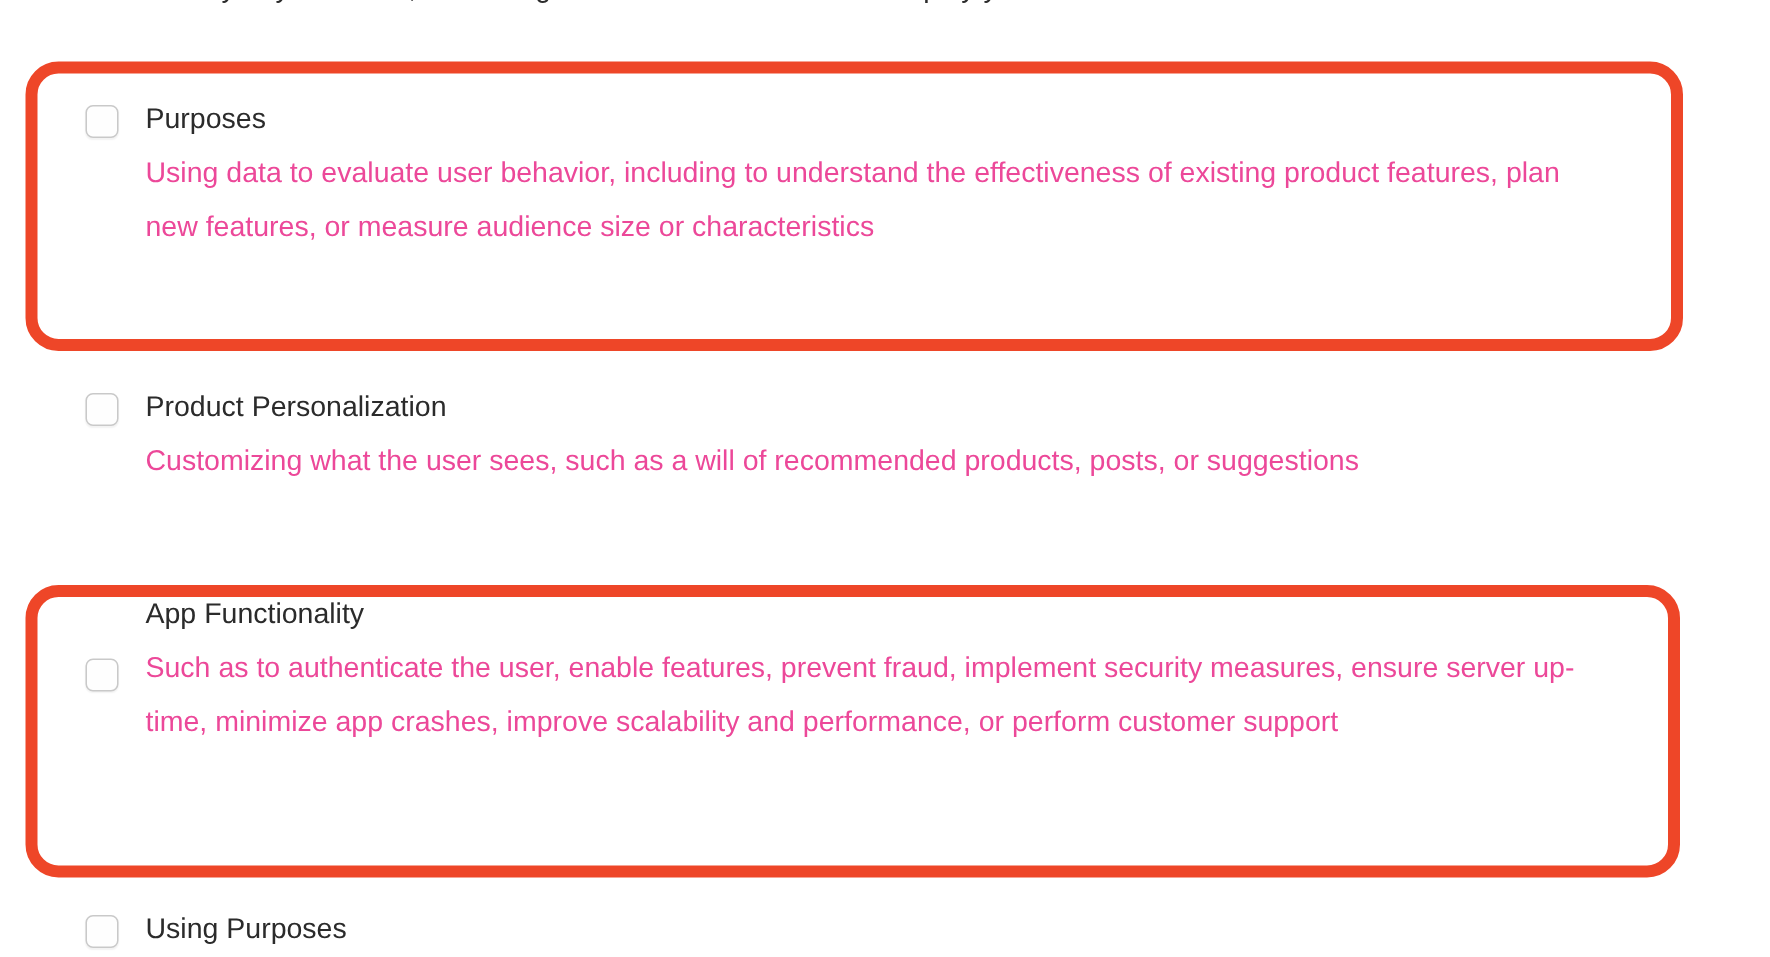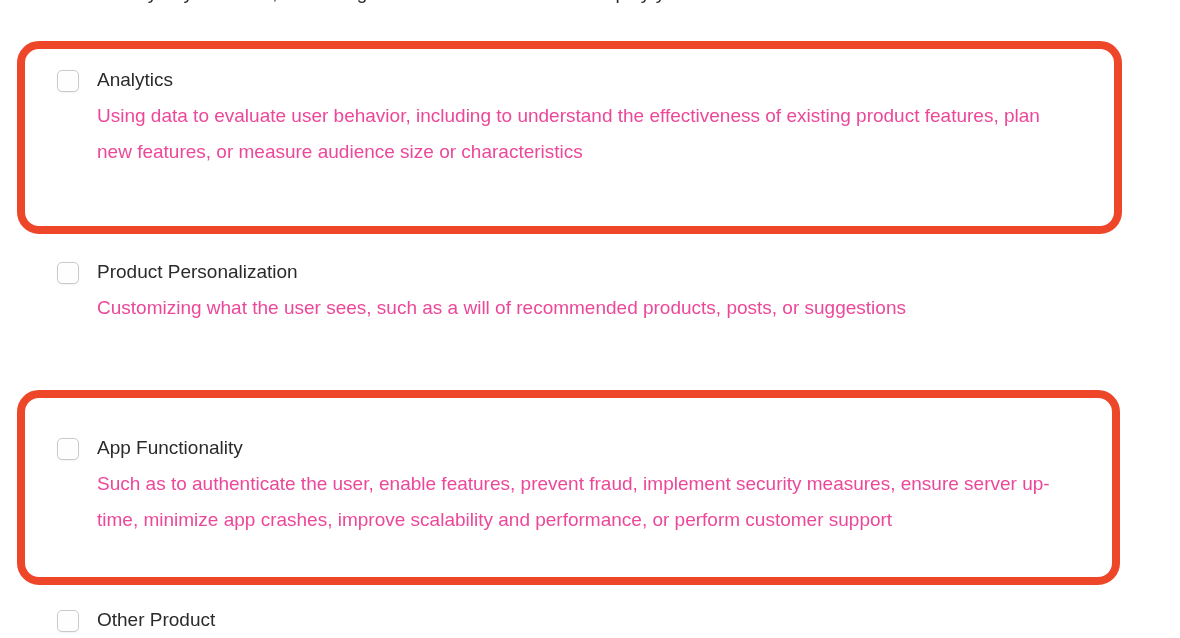--- a/index.html
+++ b/index.html
@@ -70,21 +70,21 @@
   .row-desc {
     font-size: 19px;
     line-height: 36px;
     color: #ec4899;
     font-weight: 400;
   }
 
   
   #row-analytics        { top: 62px;  width: 1000px; }
   #row-personalization  { top: 254px; width: 1040px; }
-  #row-appfunc          { top: 430px; width: 1010px; }
+  #row-appfunc          { top: 392px; width: 1010px; align-items: center; }
   #row-other            { top: 602px; width: 1000px; }
 
   
   .annotation-box {
     position: absolute;
     border: 8px solid #ee4628;
     border-radius: 22px;
     box-sizing: border-box;
     background: transparent;
     pointer-events: none;
@@ -109,21 +109,21 @@
 
   <div class="partial-top">directly to your users, or sharing data with entities who will display your ads</div>
 
   <div class="annotation-box" id="annot-analytics"></div>
 
   <div class="annotation-box" id="annot-appfunc"></div>
 
   <div class="row" id="row-analytics">
     <div class="checkbox"></div>
     <div class="row-text">
-      <div class="row-title">Analytics</div>
+      <div class="row-title">Purposes</div>
       <div class="row-desc">Using data to evaluate user behavior, including to understand the effectiveness of existing product features, plan new features, or measure audience size or characteristics</div>
     </div>
   </div>
 
   <div class="row" id="row-personalization">
     <div class="checkbox"></div>
     <div class="row-text">
       <div class="row-title">Product Personalization</div>
       <div class="row-desc">Customizing what the user sees, such as a will of recommended products, posts, or suggestions</div>
     </div>
@@ -133,17 +133,17 @@
     <div class="checkbox"></div>
     <div class="row-text">
       <div class="row-title">App Functionality</div>
       <div class="row-desc">Such as to authenticate the user, enable features, prevent fraud, implement security measures, ensure server up-time, minimize app crashes, improve scalability and performance, or perform customer support</div>
     </div>
   </div>
 
   <div class="row" id="row-other">
     <div class="checkbox"></div>
     <div class="row-text">
-      <div class="row-title">Other Product</div>
+      <div class="row-title">Using Purposes</div>
     </div>
   </div>
 
 </div>
 
 </body></html>

